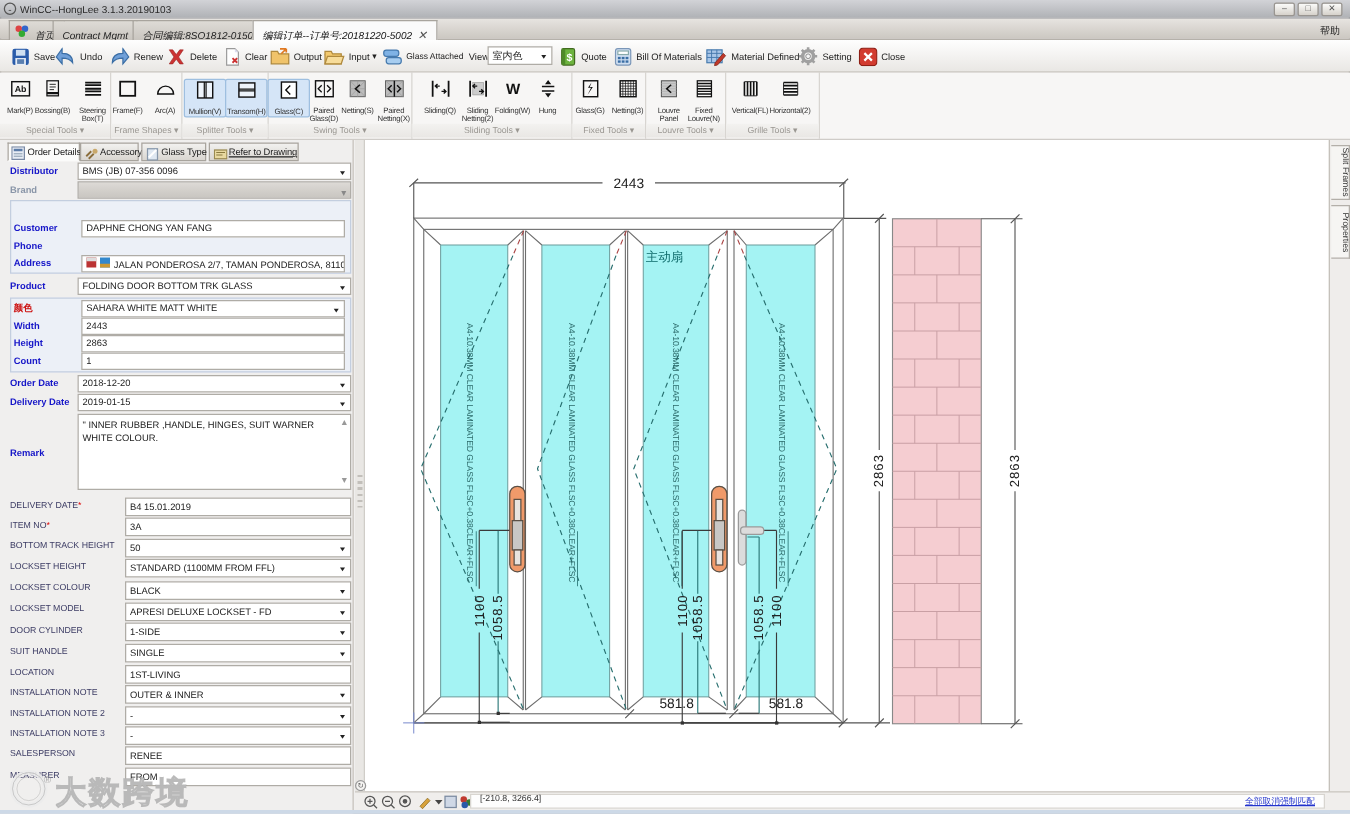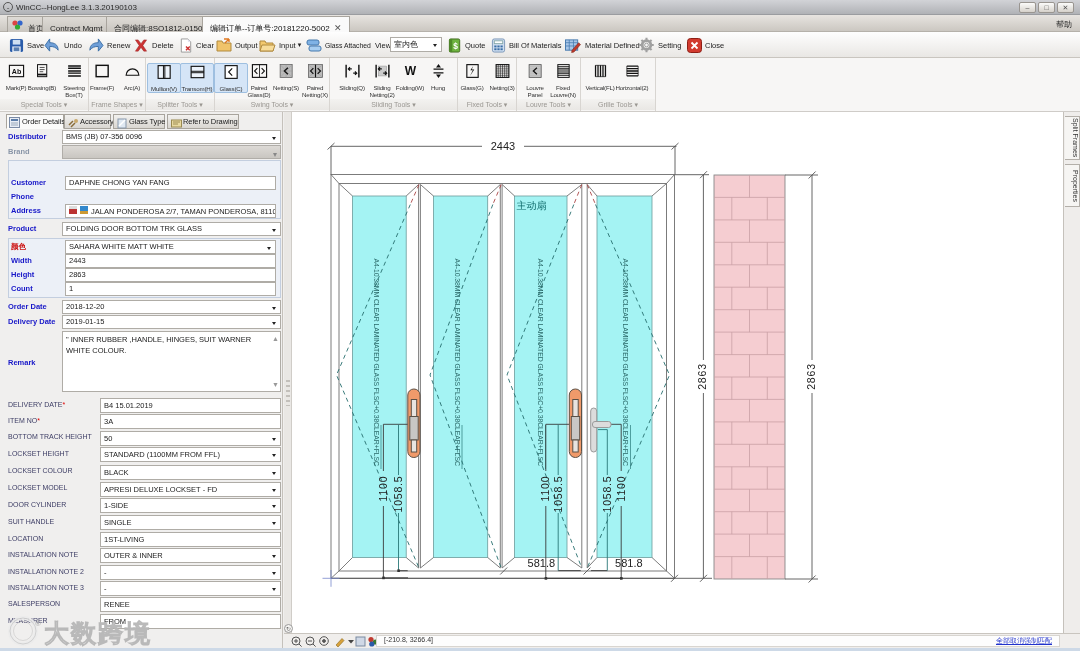--- a/index.html
+++ b/index.html
@@ -4,21 +4,21 @@
 *{margin:0;padding:0;box-sizing:border-box;font-family:"Liberation Sans",sans-serif;}
 html,body{width:1080px;height:651px;overflow:hidden;}
 #app{position:relative;width:1080px;height:651px;background:#f0efee;box-shadow:inset 0 0 0 1px #a8a8a8;}
 .abs{position:absolute;}
 
 #titlebar{position:absolute;left:0;top:0;width:1080px;height:15px;background:linear-gradient(#d2d3d7,#b0b2b6);border-bottom:1px solid #9a9ca0;color:#222;font-size:8px;}
 #titlebar .ttl{position:absolute;left:16px;top:3px;font-size:8px;color:#2a2a2a;}
 .winbtn{position:absolute;top:2px;width:17px;height:11px;background:linear-gradient(#fbfbfa,#d6d2cb);border:1px solid #999590;border-radius:2px;color:#555;font-size:7px;line-height:10px;text-align:center;}
 
 #tabrow{position:absolute;left:0;top:15px;width:1080px;height:17px;background:linear-gradient(#e7e4e0,#cbc7c1);border-bottom:1px solid #b5b1aa;}
-.dtab{position:absolute;top:1px;height:16px;font-size:8px;color:#222;background:linear-gradient(#dedbd6,#c9c5bf);border:1px solid #a8a49d;border-bottom:none;line-height:15px;padding:4px 7px;white-space:nowrap;}
+.dtab{position:absolute;top:1px;height:16px;font-size:8px;color:#222;background:linear-gradient(#dedbd6,#c9c5bf);border:1px solid #a8a49d;border-bottom:none;line-height:15px;padding:4px 7px;white-space:nowrap;font-style:italic;}
 .dtab.active{background:#fafafa;color:#111;}
 
 #toolbar{position:absolute;left:0;top:32px;width:1080px;height:26px;background:linear-gradient(#fefefe,#e9e7e4);border-bottom:1px solid #c9c5bf;}
 .titem{position:absolute;top:0;height:26px;display:flex;align-items:center;font-size:7.5px;color:#222;white-space:nowrap;}
 .titem svg{margin-right:3px;}
 
 #ribbon{position:absolute;left:0;top:58px;width:1080px;height:54px;background:#f7f6f5;border-bottom:1px solid #cfccc8;}
 .rgroup{position:absolute;top:0;height:53px;border-right:1px solid #d8d5d1;}
 .rglabel{position:absolute;bottom:1px;left:0;right:0;text-align:center;font-size:7px;color:#9a9792;background:linear-gradient(#f3f2f0,#e9e7e4);height:11px;line-height:11px;}
 .rbtn{position:absolute;top:5px;width:34px;text-align:center;}
@@ -251,21 +251,21 @@
           <rect x="2" y="7.5" width="7" height="1" fill="#9ab"></rect>
         </svg></span>
 <span class="ptab" style="left:64px;width:47px;">Accessory<svg style="position:absolute;left:3px;top:3px;" width="11" height="11">
           <path d="M1 7 l4-4 M3 9 l4-4" stroke="#8a6d3b" stroke-width="1.5"></path>
           <circle cx="8" cy="3" r="2" fill="#c9a86a"></circle>
         </svg></span>
 <span class="ptab" style="left:113px;width:52px;">Glass Type<svg style="position:absolute;left:3px;top:3px;" width="11" height="11">
           <rect x="1" y="1" width="8" height="9" fill="#dfe8f2" stroke="#8898ab"></rect>
           <path d="M2 8 l6-6" stroke="#fff" stroke-width="1.5"></path>
         </svg></span>
-<span class="ptab" style="left:167px;width:72px;">Refer to Drawing<svg style="position:absolute;left:3px;top:3px;" width="11" height="11">
+<span class="ptab" style="left:167px;width:72px;text-decoration:underline;">Refer to Drawing<svg style="position:absolute;left:3px;top:3px;" width="11" height="11">
           <rect x="0.5" y="2" width="10" height="7" fill="#e8d9a0" stroke="#9a8a50"></rect>
           <path d="M2 4 h7 M2 6 h5" stroke="#8a7a40" stroke-width="0.8"></path>
         </svg></span>
 
 <span class="flabel" style="left:8px;top:20px;">Distributor</span>
 <span class="ffield drop" style="left:62px;top:18px;width:219px;height:14px;">BMS (JB) 07-356 0096</span>
 <span class="flabel" style="left:8px;top:35px;color:#8a96a8;">Brand</span>
 <span class="ffield" style="left:62px;top:33px;width:219px;height:14px;background:linear-gradient(#dddad6,#c9c6c1);border-color:#b0ada8;">
         <span style="position:absolute;right:3px;top:3px;color:#888;font-size:8px;">▾</span>
       </span>

